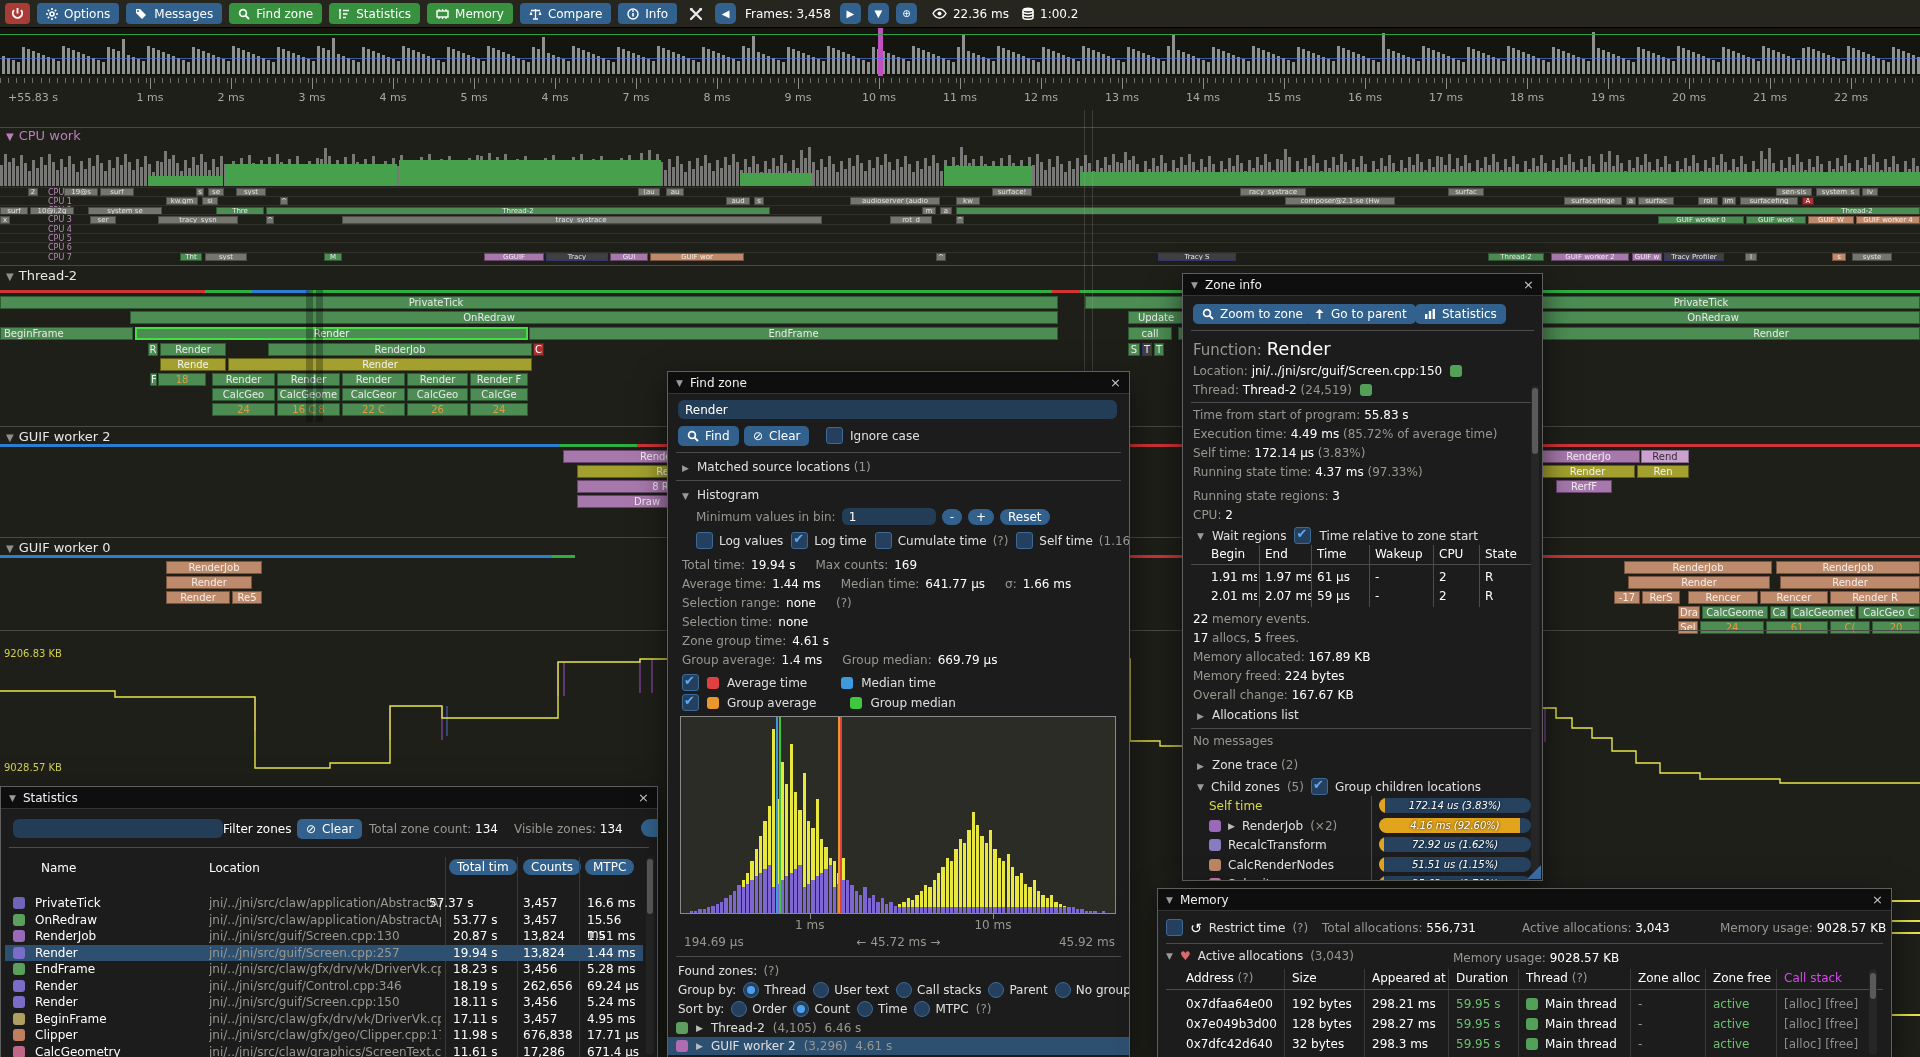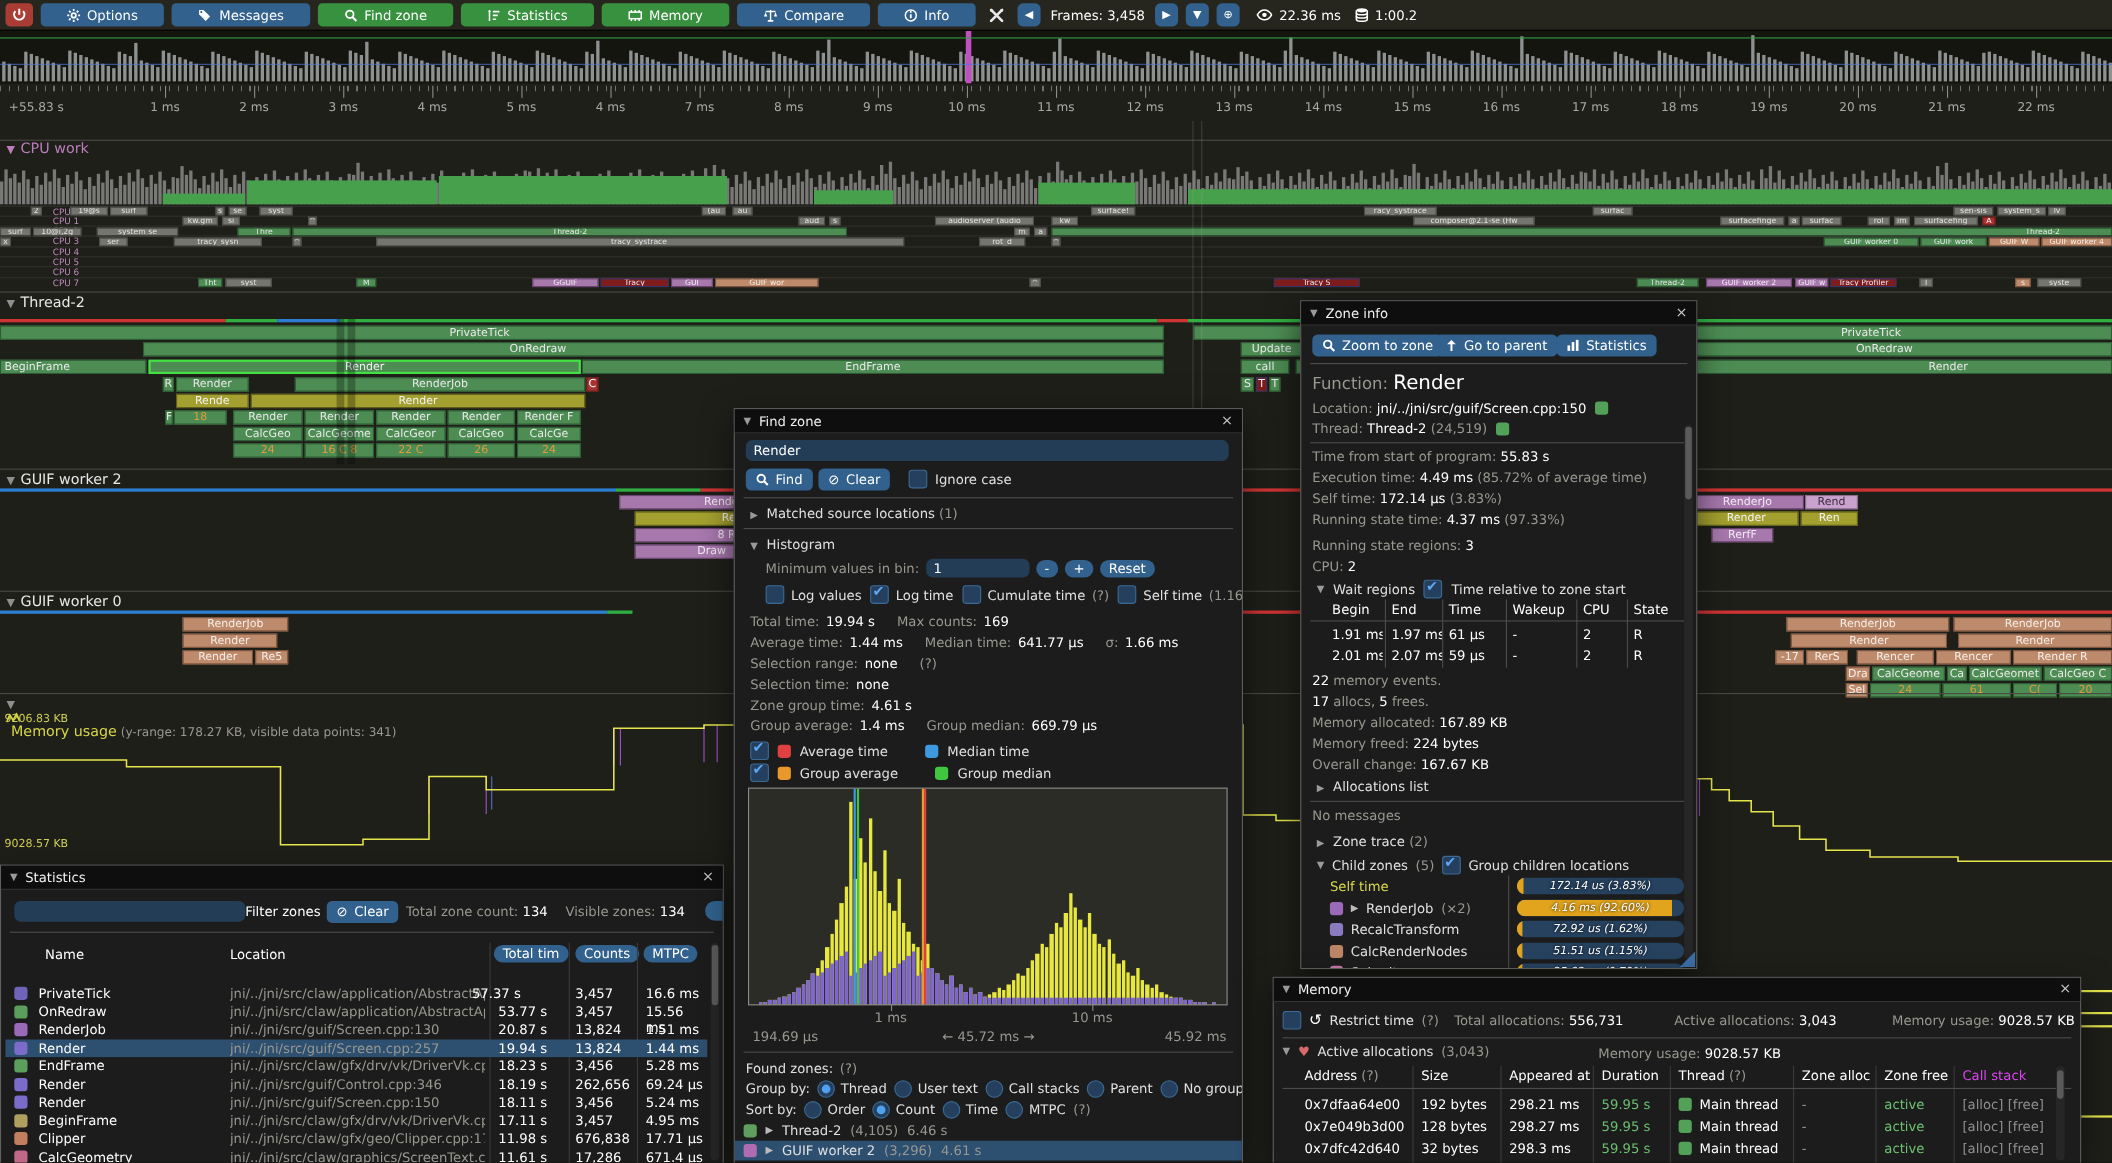--- a/index.html
+++ b/index.html
@@ -1,21 +1,21 @@
 <!DOCTYPE html>
 <html><head>
 <meta charset="utf-8">
 <style>
   html,body{margin:0;padding:0;background:#0c0c0c}
   .screen{position:relative;width:1920px;height:1057px;background:#1f1f1a;overflow:hidden;
           font-family:"DejaVu Sans","Liberation Sans",sans-serif;color:#e0e0e0;font-size:12px}
   
   .toolbar{position:absolute;left:0;top:0;right:0;height:27px;background:#26261f;border-bottom:1px solid #000;
            display:flex;align-items:center;gap:7px;padding:0 5px;z-index:5}
-  .tbtn{height:21px;border-radius:4px;display:inline-flex;align-items:center;gap:6px;padding:0 24px;color:#fff;cursor:pointer}
+  .tbtn{height:21px;border-radius:4px;display:inline-flex;align-items:center;gap:6px;padding:0 9px;color:#fff;cursor:pointer}
   .tbtn.blue{background:#31618c}.tbtn.green{background:#37913e}.tbtn.power{background:#a93c35;padding:0 6px}
   .navbtn{width:21px;height:21px;border-radius:5px;background:#31618c;color:#fff;display:inline-flex;
           align-items:center;justify-content:center;font-size:10px;cursor:pointer}
   .tb-text{color:#fff;margin:0 2px}
   .tb-stat{display:inline-flex;align-items:center;gap:6px;color:#fff}
   .tico{display:inline-flex;align-items:center;justify-content:center;width:24px;cursor:pointer}
   
   #framegraph{position:absolute;left:0;top:28px;width:1920px;height:48px;background:#15150f;overflow:hidden}
   #ruler{position:absolute;left:0;top:78px;width:1920px;height:30px}
   .tick{position:absolute;top:0;width:1px;background:#8a8a8a}
@@ -32,21 +32,21 @@
   .cpu-sep{position:absolute;left:0;width:1920px;height:1px;background:#31312b}
   .zone{position:absolute;height:13px;box-sizing:border-box;border:1px solid;font-size:10px;line-height:11px;
         text-align:center;overflow:hidden;white-space:nowrap;cursor:pointer}
   .chip{height:8px;font-size:7px;line-height:6px}
   .zg{background:#4d8d54;border-color:#2e5a34;color:#e9e9e9}
   .zgh{background:#4d8d54;border:2px solid #43e043;color:#f2f2f2;line-height:9px}
   .zgo{background:#4d8d54;border-color:#2e5a34;color:#e09c3c}
   .zy{background:#a3a02f;border-color:#615f1c;color:#f2f2f2}
   .zp{background:#a678ac;border-color:#68446d;color:#f3eaf4}
   .zpl{background:#c9a3ce;border-color:#8a6a8e;color:#3a2a3c}
-  .zb{background:#7f1d1d;border-color:#33366a;color:#e8e8f8}
+  .zb{background:#404040;border-color:#33366a;color:#e8e8f8}
   .zs{background:#bd8a6b;border-color:#7a533e;color:#f6eee8}
   .zr{background:#a83232;border-color:#661d1d;color:#fff}
   .zgr{background:#757570;border-color:#4b4b47;color:#e2e2e2}
   .strip{position:absolute;height:3px}
   .st-red{background:#cf3434}.st-green{background:#2fae42}.st-blue{background:#2d7dd2}
   .vband{position:absolute;width:7px;background:rgba(0,0,0,.28)}
   .vframeline{position:absolute;width:1px;background:rgba(170,170,170,.22)}
   .memlabel{position:absolute;font-size:10px;color:#cfcf52}
   
   .window{position:absolute;background:#1c1c1c;border:1px solid #5f5f5f;box-shadow:0 10px 28px rgba(0,0,0,.6);z-index:10}
@@ -1311,23 +1311,20 @@
       <div class="zone zs" style="left: 1678px; width: 20px; top: 621px;">Sel</div>
       <div class="zone zgo" style="left: 1700px; width: 64px; top: 621px;">24</div>
       <div class="zone zgo" style="left: 1766px; width: 62px; top: 621px;">61</div>
       <div class="zone zgo" style="left: 1830px; width: 40px; top: 621px;">C(</div>
       <div class="zone zgo" style="left: 1872px; width: 48px; top: 621px;">20</div>
       <div class="vband" style="left: 306px; top: 290px; height: 132px;"></div>
       <div class="vband" style="left: 316px; top: 290px; height: 132px;"></div>
       <div class="vframeline" style="left: 1084px; top: 110px; height: 680px;"></div>
       <div class="vframeline" style="left: 1092px; top: 110px; height: 680px;"></div>
       <div class="sec-line" style="top: 630px;"></div>
-      <div class="sec-h" style="left: 6px; top: 633px; color: rgb(214, 214, 72);"><span class="tri">▼</span><span style="margin-right: 4px;"><svg width="12" height="10" viewBox="0 0 12 10">
-            <path d="M0 8l3-6 3 5 3-6 3 7" fill="none" stroke="#d6d648" stroke-width="1.6"></path>
-          </svg></span><span>Memory usage</span><span class="gl" style="font-size: 11px;"> (y-range: 178.27 KB, visible data points: 341)</span></div>
       <div class="memlabel" style="left: 4px; top: 648px;">9206.83 KB</div>
       <div class="memlabel" style="left: 4px; top: 762px;">9028.57 KB</div>
       <svg width="1920" height="134" style="position: absolute; left: 0px; top: 656px;">
         <line x1="255" x2="255" y1="41" y2="75" stroke="#a050c8"></line>
         <line x1="390" x2="390" y1="50" y2="84" stroke="#a050c8"></line>
         <line x1="442" x2="442" y1="50" y2="84" stroke="#a050c8"></line>
         <line x1="558" x2="558" y1="6" y2="40" stroke="#a050c8"></line>
         <line x1="564" x2="564" y1="6" y2="40" stroke="#a050c8"></line>
         <line x1="640" x2="640" y1="3" y2="37" stroke="#a050c8"></line>
         <line x1="652" x2="652" y1="3" y2="37" stroke="#a050c8"></line>

